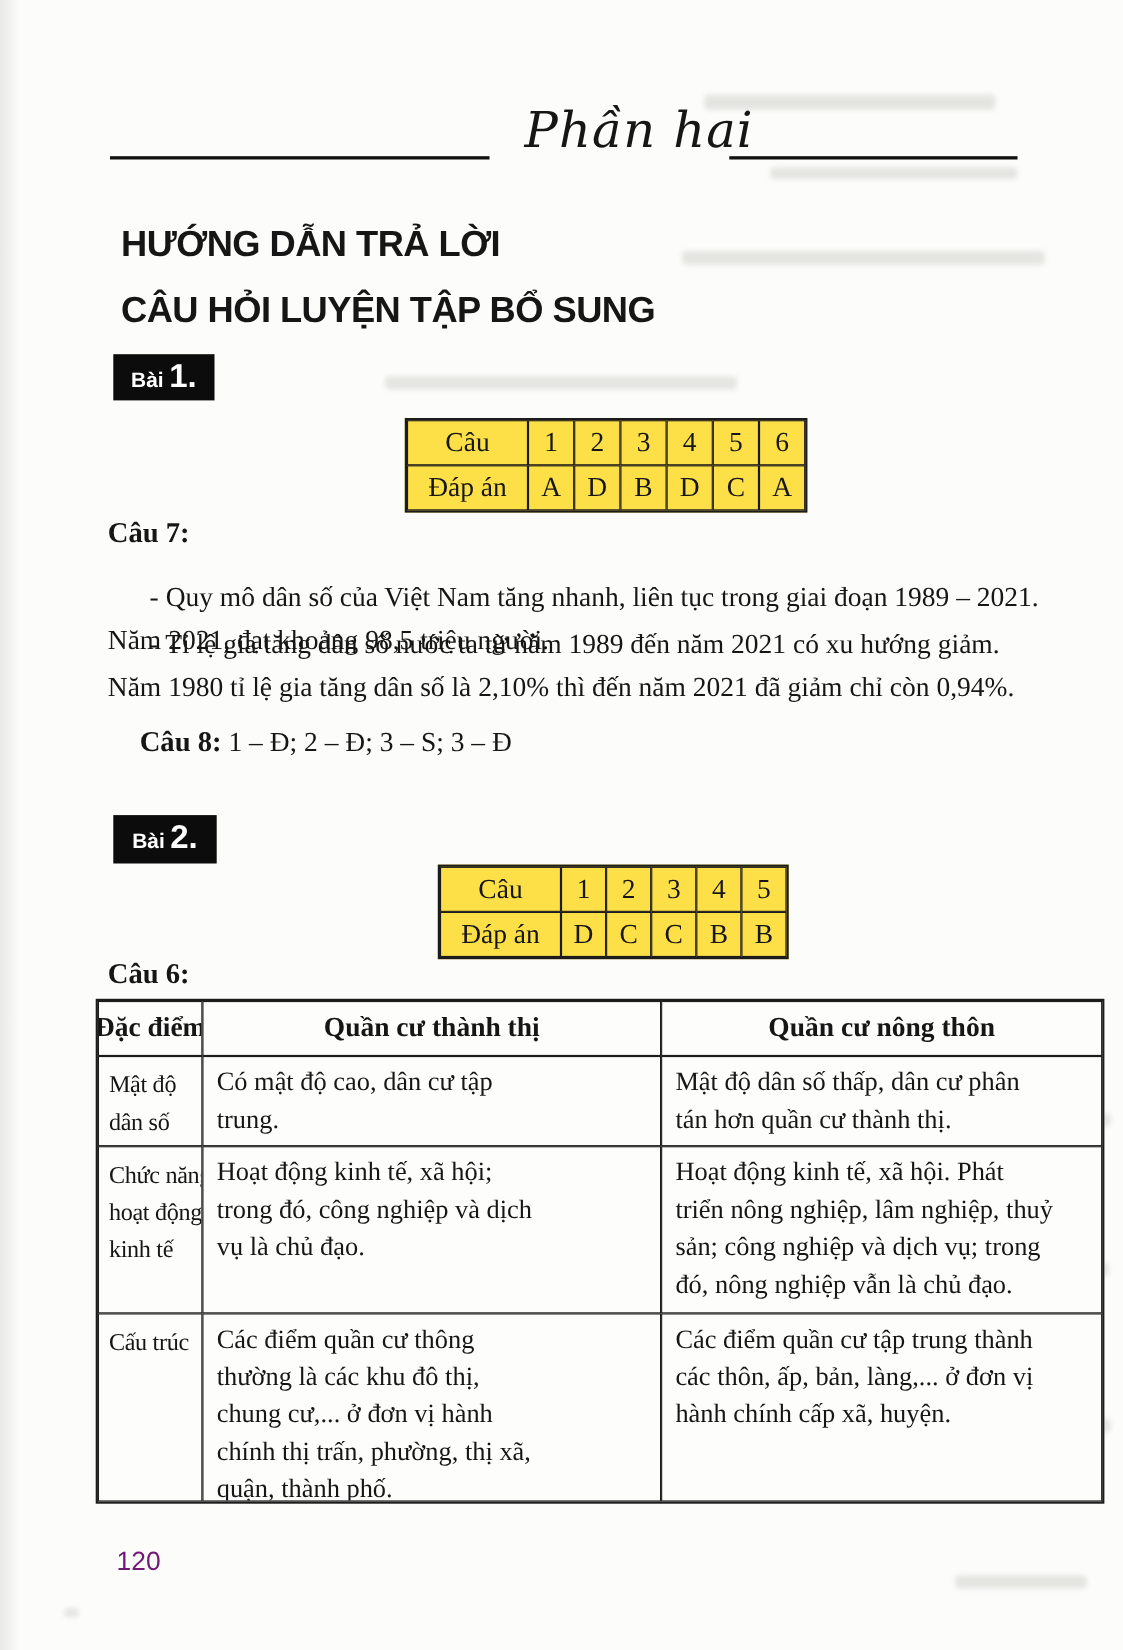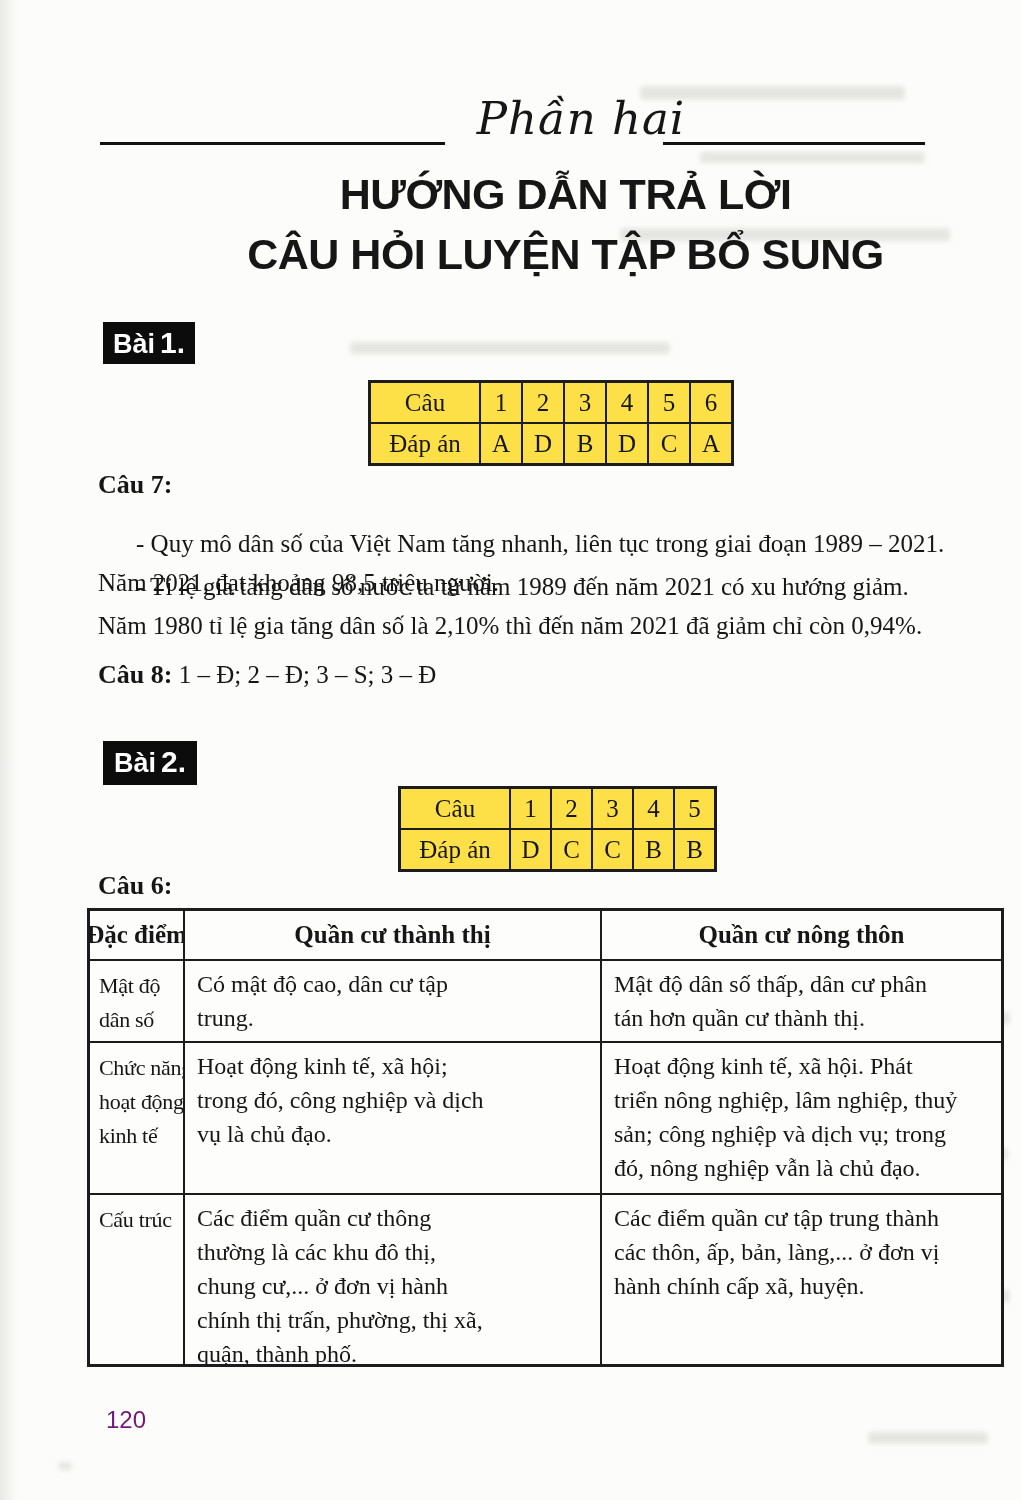--- a/index.html
+++ b/index.html
@@ -16,32 +16,32 @@
   
   .rule{position:absolute;height:3px;background:#111;}
   .rule-left{left:100px;top:142px;width:345px;}
   .rule-right{left:663px;top:142px;width:262px;}
   .script-title{
     position:absolute;left:456px;top:92px;width:250px;text-align:center;
     font-family:"DejaVu Serif","Liberation Serif",serif;
     font-style:italic;font-weight:normal;font-size:45px;letter-spacing:1px;
   }
   .main-title{
-    position:absolute;left:110px;top:164px;width:911px;text-align:center;
+    position:absolute;left:110px;top:192px;width:911px;
     font-family:"Liberation Sans","DejaVu Sans",sans-serif;
-    font-weight:bold;font-size:43px;line-height:60px;letter-spacing:-0.5px;
+    font-weight:bold;font-size:33px;line-height:60px;letter-spacing:-0.5px;
   }
   
   .badge{
     position:absolute;background:#0c0c0c;color:#fff;
     font-family:"Liberation Sans","DejaVu Sans",sans-serif;font-weight:bold;
     display:flex;align-items:baseline;justify-content:center;gap:5px;
     padding:0 6px;
   }
-  .badge .bprefix{font-size:27px;line-height:42px;}
+  .badge .bprefix{font-size:19px;line-height:42px;}
   .badge .bnumber{font-size:30px;line-height:42px;}
   .badge1{left:103px;top:322px;width:80px;height:42px;}
   .badge2{left:103px;top:741px;width:82px;height:44px;}
   
   .mini-table{
     position:absolute;display:grid;border:2px solid #1c1c1c;background:#fde047;
     font-size:25px;
   }
   .mini-table .cell{
     border:1px solid #1c1c1c;display:flex;align-items:center;justify-content:center;
@@ -49,21 +49,21 @@
   }
   .mt1{left:368px;top:380px;grid-template-columns:110px repeat(6,42px);}
   .mt2{left:398px;top:786px;grid-template-columns:110px repeat(5,41px);}
   
   .q-label{position:absolute;font-weight:bold;font-size:26px;}
   .para{
     position:absolute;left:98px;width:912px;font-size:25px;line-height:39px;
     white-space:pre;text-indent:38px;
   }
   .inline-line{position:absolute;left:98px;font-size:25px;}
-  .inline-line .lbl{font-weight:bold;font-size:26px;}
+  .inline-line .lbl{font-weight:bold;font-size:26px;margin-left:29px;}
   
   .big-table{
     position:absolute;left:87px;top:908px;display:grid;
     grid-template-columns:95px 417px 401px;
     grid-template-rows:50px 82px 152px 171px;
     border:2px solid #1c1c1c;background:#fdfdfc;
   }
   .big-table .bcell{
     border:1px solid #1c1c1c;white-space:pre;font-size:24px;line-height:34px;
     padding:6px 12px 4px 12px;overflow:hidden;

